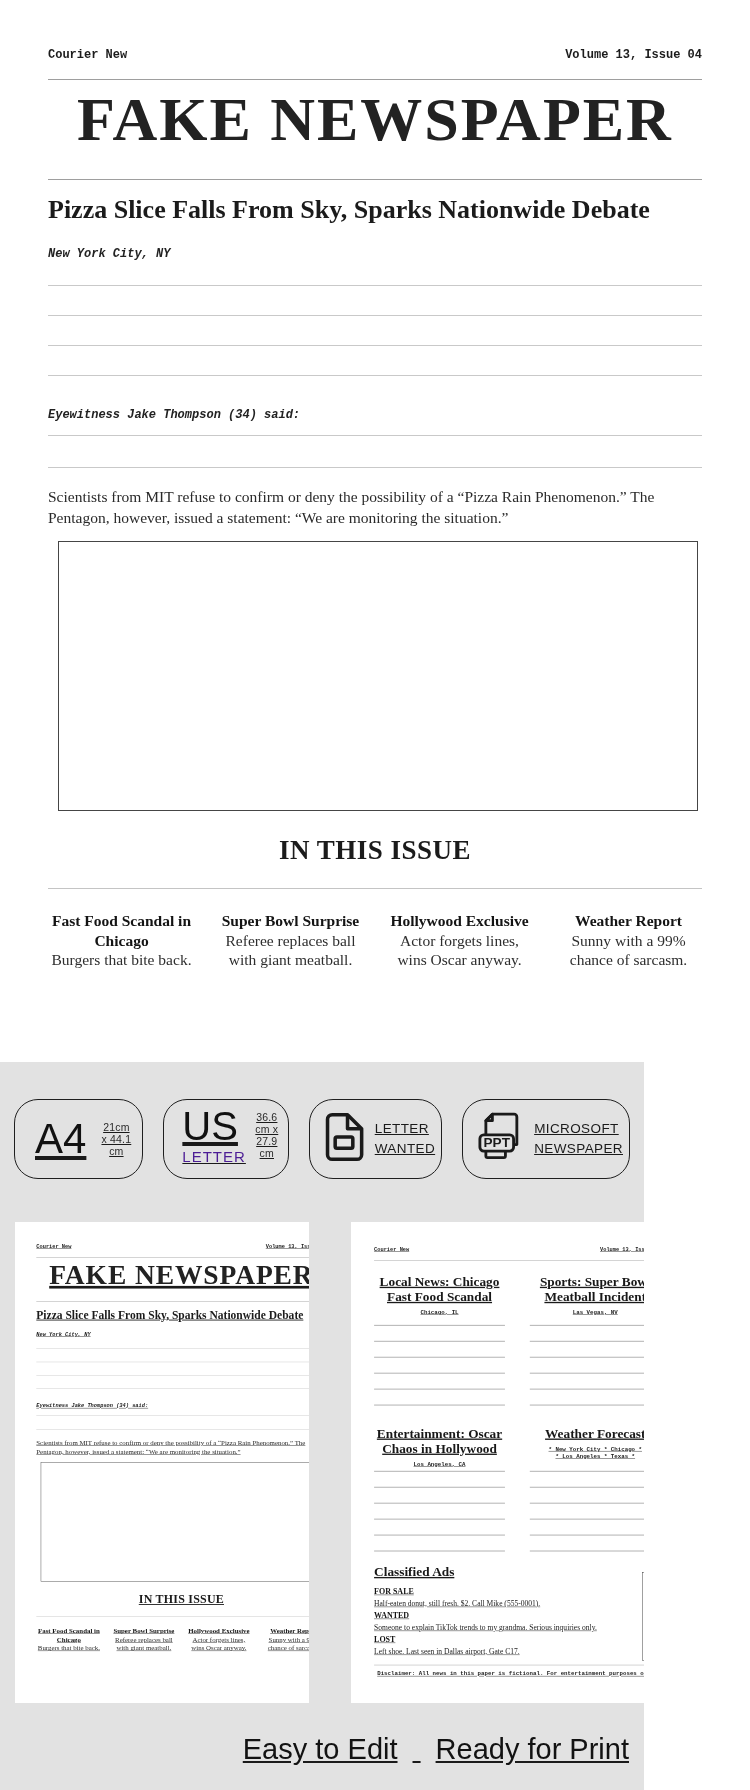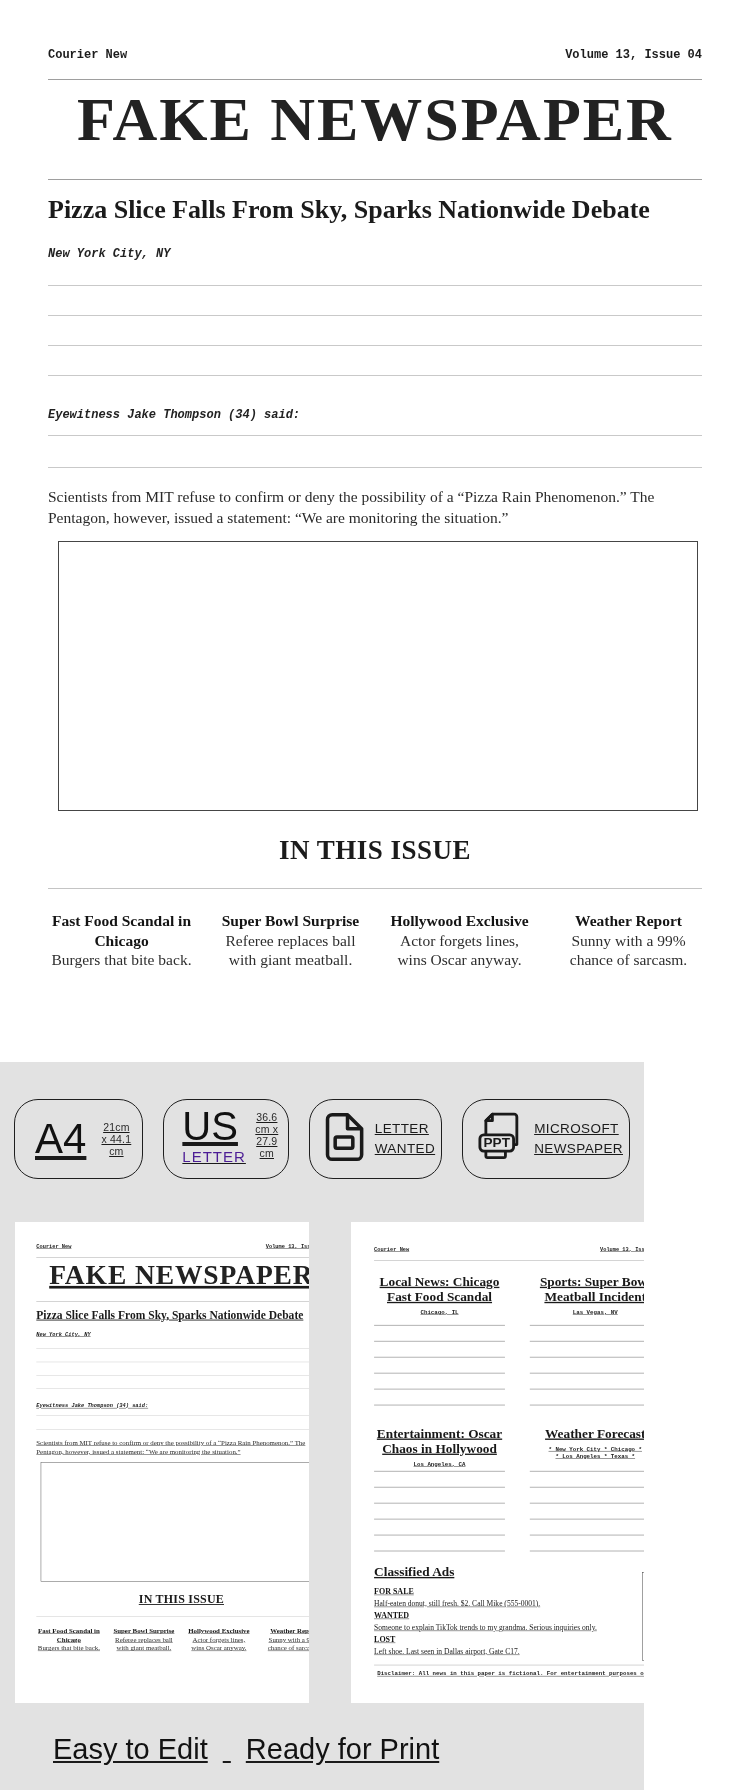--- a/index.html
+++ b/index.html
@@ -70,21 +70,21 @@
   .cl-items { margin-top:14px; font-size:17px; line-height:27px; color:#222; }
   .cl-label { font-weight:bold; font-size:18px; color:#141414; }
   .announce-box { position:absolute; top:789px; right:54px; width:40px; height:200px;
                   border:1.5px solid #2a2a2a; display:flex; align-items:center; justify-content:center; }
   .announce-text { writing-mode:vertical-rl; font-size:20px; color:#1c1c1c; letter-spacing:0.5px; }
   .p2-footer-divider { height:1px; background:#9e9e9e; margin-top:16px; }
   .p2-disclaimer { font-family:"Liberation Mono", monospace; font-weight:bold; font-size:13px;
                    text-align:center; margin-top:12px; white-space:nowrap; color:#222; }
 
   
-  .caption-row { margin-top:30px; text-align:left; padding-left:38px;
+  .caption-row { margin-top:30px; text-align:right; padding-left:38px;
                  font-family:"Liberation Sans", sans-serif; font-size:29px; color:#121212; }
   .caption-row span { margin:0 15px; }
 </style>
 </head>
 <body>
 
 <div class="root">
 
   <div class="page1">
     <div class="np-header">

